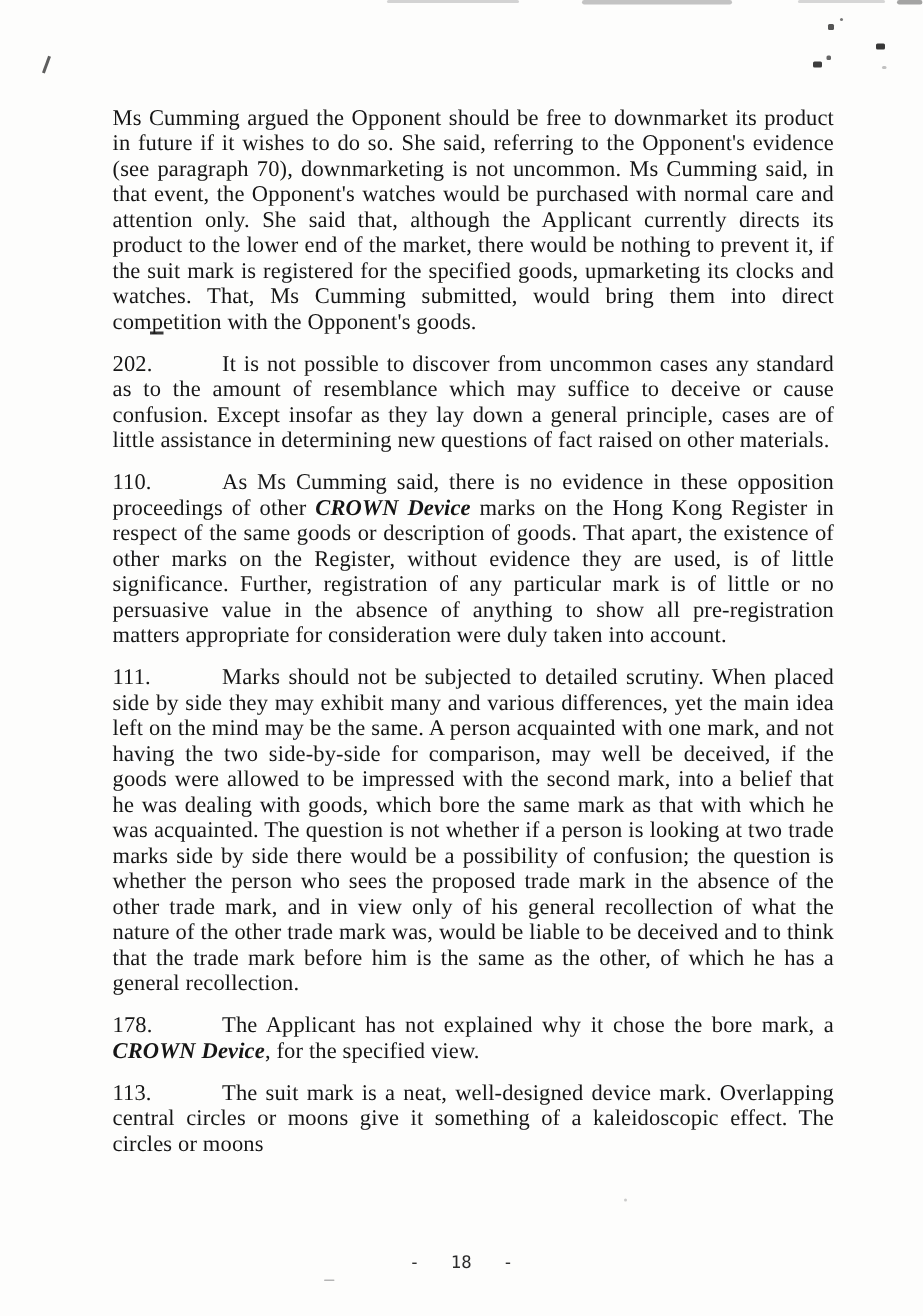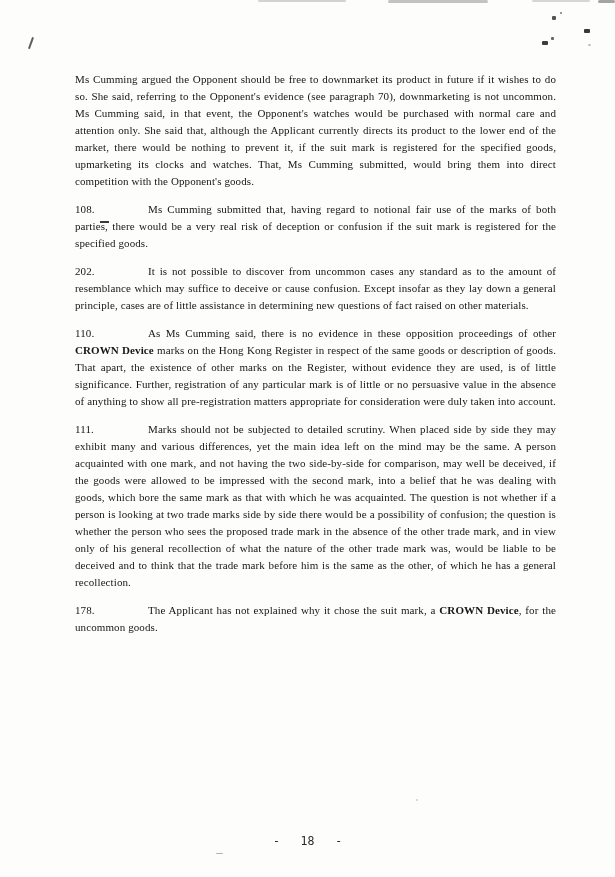--- a/index.html
+++ b/index.html
@@ -18,34 +18,35 @@
     position: absolute;
     inset: 0;
     background: #fdfdfc;
   }
   .document-body {
     position: absolute;
     left: 75px;
     top: 71px;
     width: 481px;
     color: #161616;
-    font-size: 11px;
+    font-size: 15px;
     line-height: 17px;
     text-align: justify;
     letter-spacing: 0.1px;
   }
   .para {
     margin: 0 0 11px 0;
   }
   .para-num {
     display: inline-block;
     width: 73px;
   }
   .para b {
     font-weight: bold;
+    font-style: italic;
   }
   .page-number {
     position: absolute;
     top: 834px;
     left: 0;
     width: 100%;
     text-align: center;
     font-family: "DejaVu Sans Mono", monospace;
     font-size: 11.5px;
     color: #2a2a2a;
@@ -112,22 +113,22 @@
   <div class="speck f"></div>
   <div class="speck g"></div>
   <div class="speck h"></div>
 
   <div class="slash-mark"></div>
 
   <div class="overline-mark"></div>
 
   <div class="document-body">
       <p class="para"><span>Ms Cumming argued the Opponent should be free to downmarket its product in future if it wishes to do so.  She said, referring to the Opponent's evidence (see paragraph 70), downmarketing is not uncommon.  Ms Cumming said, in that event, the Opponent's watches would be purchased with normal care and attention only.  She said that, although the Applicant currently directs its product to the lower end of the market, there would be nothing to prevent it, if the suit mark is registered for the specified goods, upmarketing its clocks and watches.  That, Ms Cumming submitted, would bring them into direct competition with the Opponent's goods.</span></p>
-      <p class="para"><span class="para-num">108.</span><span>Ms Cumming submitted that, having regard to notional fair use of the marks of both parties, there would be a very real risk of deception or confusion if the suit mark is registered for the specified goods.</span></p>
       <p class="para"><span class="para-num">202.</span><span>It is not possible to discover from uncommon cases any standard as to the amount of resemblance which may suffice to deceive or cause confusion.  Except insofar as they lay down a general principle, cases are of little assistance in determining new questions of fact raised on other materials.</span></p>
       <p class="para"><span class="para-num">110.</span><span>As Ms Cumming said, there is no evidence in these opposition proceedings of other </span><b>CROWN Device</b><span> marks on the Hong Kong Register in respect of the same goods or description of goods. That apart, the existence of other marks on the Register, without evidence they are used, is of little significance.  Further, registration of any particular mark is of little or no persuasive value in the absence of anything to show all pre-registration matters appropriate for consideration were duly taken into account.</span></p>
       <p class="para"><span class="para-num">111.</span><span>Marks should not be subjected to detailed scrutiny.  When placed side by side they may exhibit many and various differences, yet the main idea left on the mind may be the same.  A person acquainted with one mark, and not having the two side-by-side for comparison, may well be deceived, if the goods were allowed to be impressed with the second mark, into a belief that he was dealing with goods, which bore the same mark as that with which he was acquainted.  The question is not whether if a person is looking at two trade marks side by side there would be a possibility of confusion; the question is whether the person who sees the proposed trade mark in the absence of the other trade mark, and in view only of his general recollection of what the nature of the other trade mark was, would be liable to be deceived and to think that the trade mark before him is the same as the other, of which he has a general recollection.</span></p>
-      <p class="para"><span class="para-num">178.</span><span>The Applicant has not explained why it chose the suit mark, a </span><b>CROWN Device</b><span>, for the uncommon goods.</span></p>
+      <p class="para"><span class="para-num">178.</span><span>The Applicant has not explained why it chose the bore mark, a </span><b>CROWN Device</b><span>, for the specified view.</span></p>
+      <p class="para"><span class="para-num">113.</span><span>The suit mark is a neat, well-designed device mark.  Overlapping central circles or moons give it something of a kaleidoscopic effect.  The circles or moons</span></p>
     </div>
 
   <div class="page-number">-   18   -</div>
 
 </div>
 
 </body></html>

